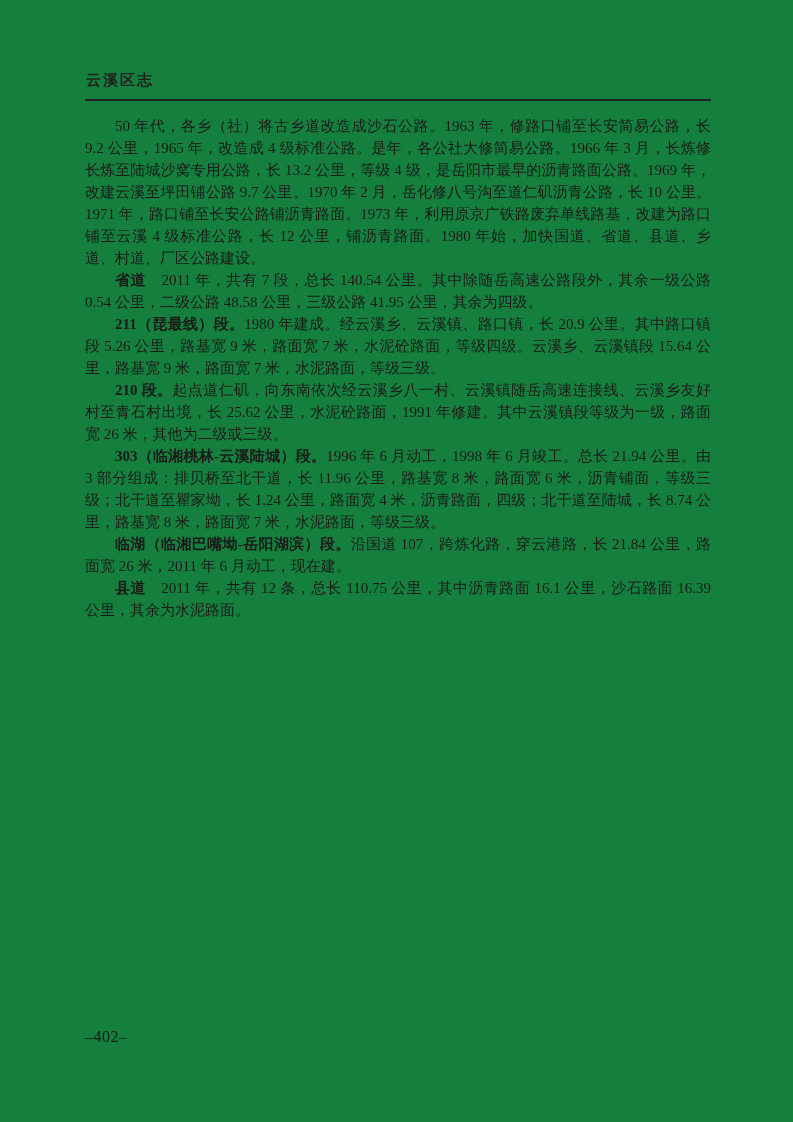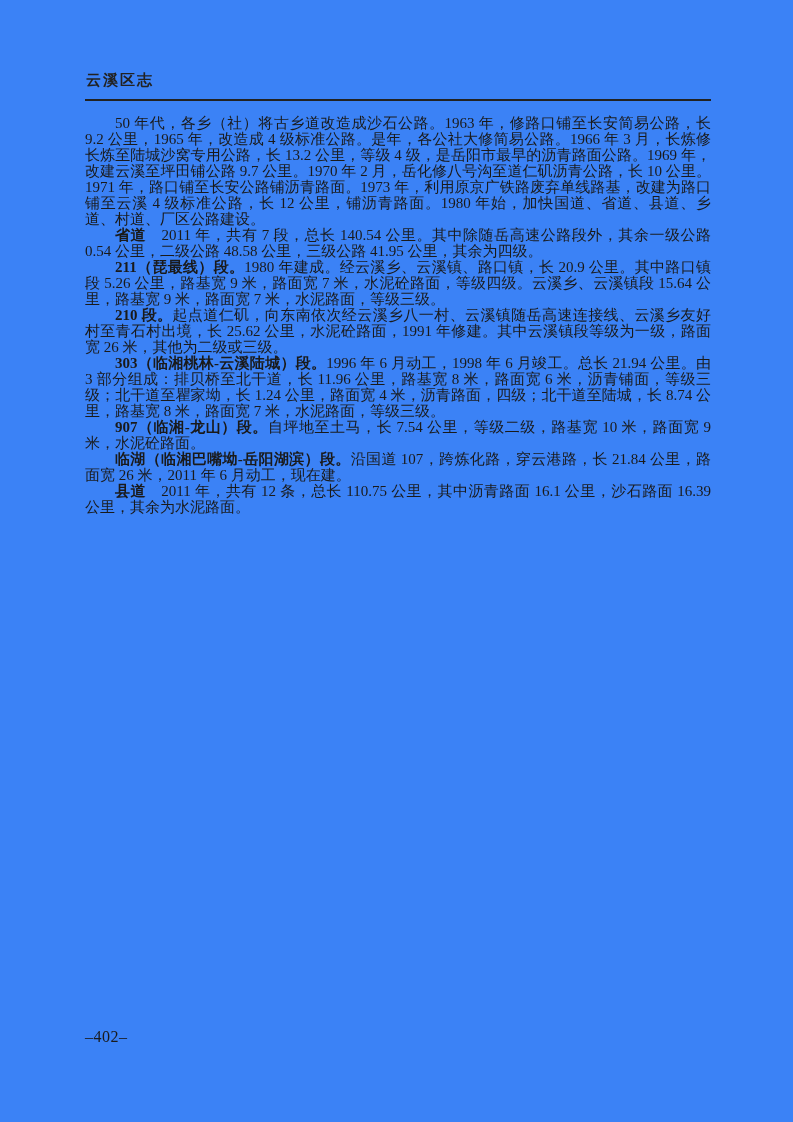--- a/index.html
+++ b/index.html
@@ -5,21 +5,21 @@
   html, body {
     margin: 0;
     padding: 0;
     background: #e8e8e8;
   }
   .page {
     position: relative;
     width: 793px;
     height: 1122px;
     margin: 0 auto;
-    background: #3b82f6;
+    background: #15803d;
     font-family: "Liberation Serif", "DejaVu Serif", serif;
     color: #1a1a1a;
     overflow: hidden;
   }
   .book-title {
     position: absolute;
     left: 86px;
     top: 71px;
     font-size: 15px;
     font-weight: 600;
@@ -34,21 +34,21 @@
     width: 626px;
     height: 2px;
     background: #222222;
   }
   .body-text {
     position: absolute;
     left: 85px;
     top: 115px;
     width: 626px;
     font-size: 15px;
-    line-height: 16px;
+    line-height: 22px;
     text-align: justify;
     text-justify: inter-ideograph;
   }
   .body-text p {
     margin: 0;
     padding: 0;
     text-indent: 2em;
   }
   .lead {
     font-weight: bold;
@@ -69,20 +69,19 @@
 
   <div class="book-title">云溪区志</div>
   <div class="header-rule"></div>
 
   <div class="body-text">
     <p><b class="lead"></b><span>50 年代，各乡（社）将古乡道改造成沙石公路。1963 年，修路口铺至长安简易公路，长 9.2 公里，1965 年，改造成 4 级标准公路。是年，各公社大修简易公路。1966 年 3 月，长炼修长炼至陆城沙窝专用公路，长 13.2 公里，等级 4 级，是岳阳市最早的沥青路面公路。1969 年，改建云溪至坪田铺公路 9.7 公里。1970 年 2 月，岳化修八号沟至道仁矶沥青公路，长 10 公里。1971 年，路口铺至长安公路铺沥青路面。1973 年，利用原京广铁路废弃单线路基，改建为路口铺至云溪 4 级标准公路，长 12 公里，铺沥青路面。1980 年始，加快国道、省道、县道、乡道、村道、厂区公路建设。</span></p>
     <p><b class="lead">省道</b><span>　2011 年，共有 7 段，总长 140.54 公里。其中除随岳高速公路段外，其余一级公路 0.54 公里，二级公路 48.58 公里，三级公路 41.95 公里，其余为四级。</span></p>
     <p><b class="lead">211（琵最线）段。</b><span>1980 年建成。经云溪乡、云溪镇、路口镇，长 20.9 公里。其中路口镇段 5.26 公里，路基宽 9 米，路面宽 7 米，水泥砼路面，等级四级。云溪乡、云溪镇段 15.64 公里，路基宽 9 米，路面宽 7 米，水泥路面，等级三级。</span></p>
     <p><b class="lead">210 段。</b><span>起点道仁矶，向东南依次经云溪乡八一村、云溪镇随岳高速连接线、云溪乡友好村至青石村出境，长 25.62 公里，水泥砼路面，1991 年修建。其中云溪镇段等级为一级，路面宽 26 米，其他为二级或三级。</span></p>
     <p><b class="lead">303（临湘桃林-云溪陆城）段。</b><span>1996 年 6 月动工，1998 年 6 月竣工。总长 21.94 公里。由 3 部分组成：排贝桥至北干道，长 11.96 公里，路基宽 8 米，路面宽 6 米，沥青铺面，等级三级；北干道至瞿家坳，长 1.24 公里，路面宽 4 米，沥青路面，四级；北干道至陆城，长 8.74 公里，路基宽 8 米，路面宽 7 米，水泥路面，等级三级。</span></p>
-    <p><b class="lead">907（临湘-龙山）段。</b><span>自坪地至土马，长 7.54 公里，等级二级，路基宽 10 米，路面宽 9 米，水泥砼路面。</span></p>
     <p><b class="lead">临湖（临湘巴嘴坳-岳阳湖滨）段。</b><span>沿国道 107，跨炼化路，穿云港路，长 21.84 公里，路面宽 26 米，2011 年 6 月动工，现在建。</span></p>
     <p><b class="lead">县道</b><span>　2011 年，共有 12 条，总长 110.75 公里，其中沥青路面 16.1 公里，沙石路面 16.39 公里，其余为水泥路面。</span></p>
   </div>
 
   <div class="page-number">–402–</div>
 
 </div>
 
 </body></html>

